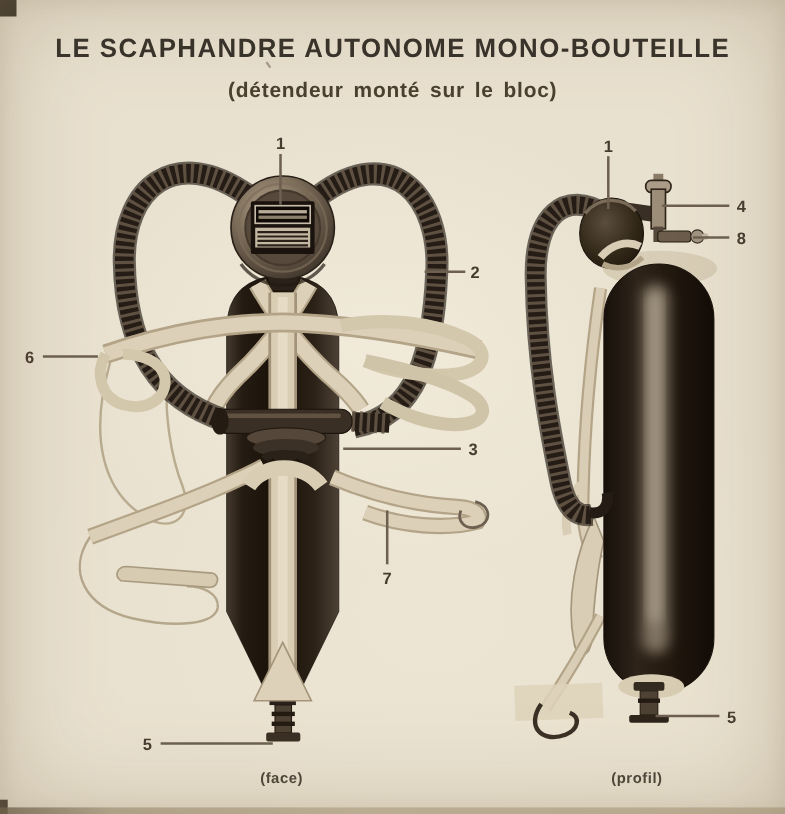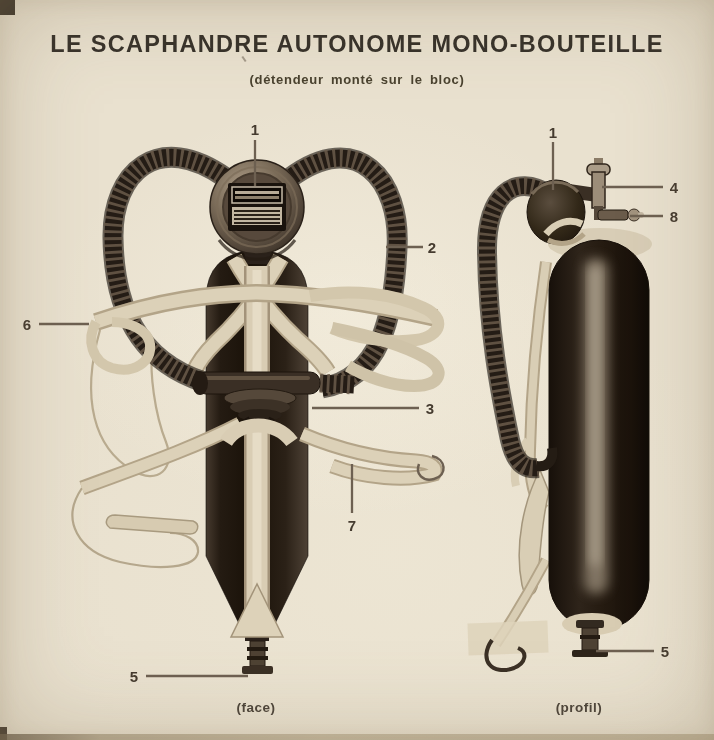--- a/index.html
+++ b/index.html
@@ -22,21 +22,21 @@
     position:absolute;top:31px;left:0;width:100%;
     text-align:center;
     font-size:23.5px;font-weight:700;letter-spacing:1.3px;
     color:#36312a;
     transform:scaleY(1.02);
     z-index:10;
   }
   .subtitle{
     position:absolute;top:72px;left:0;width:100%;
     text-align:center;
-    font-size:13px;font-weight:700;letter-spacing:.7px;word-spacing:3px;
+    font-size:19px;font-weight:700;letter-spacing:.7px;word-spacing:3px;
     color:#49412f;
     z-index:10;
   }
   svg.illu{position:absolute;left:0;top:0;z-index:5;}
   .artifact-tl{position:absolute;left:0;top:0;width:15px;height:15px;background:#3f382e;z-index:30;}
   .artifact-bl{position:absolute;left:0;top:727px;width:7px;height:13px;background:#4a4136;z-index:30;}
   .bottom-edge{
     position:absolute;left:0;bottom:0;width:100%;height:6px;z-index:30;opacity:.8;
     background:linear-gradient(to right,#6e6250,#b0a389 14%,#c2b59a 45%,#bdb095);
   }

